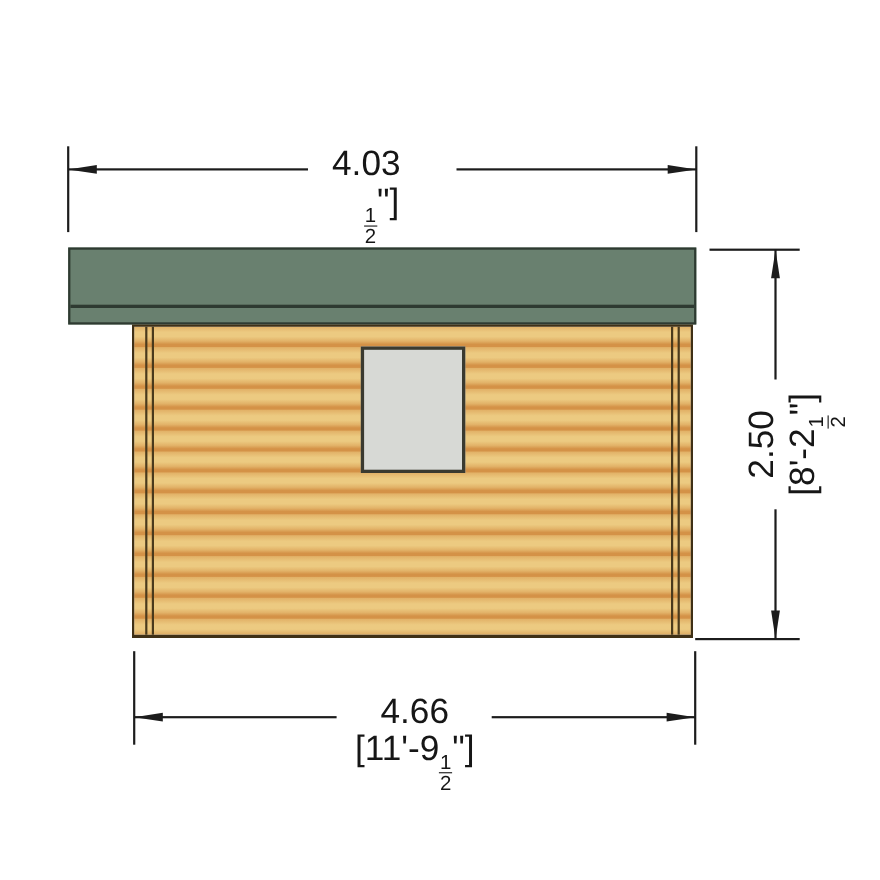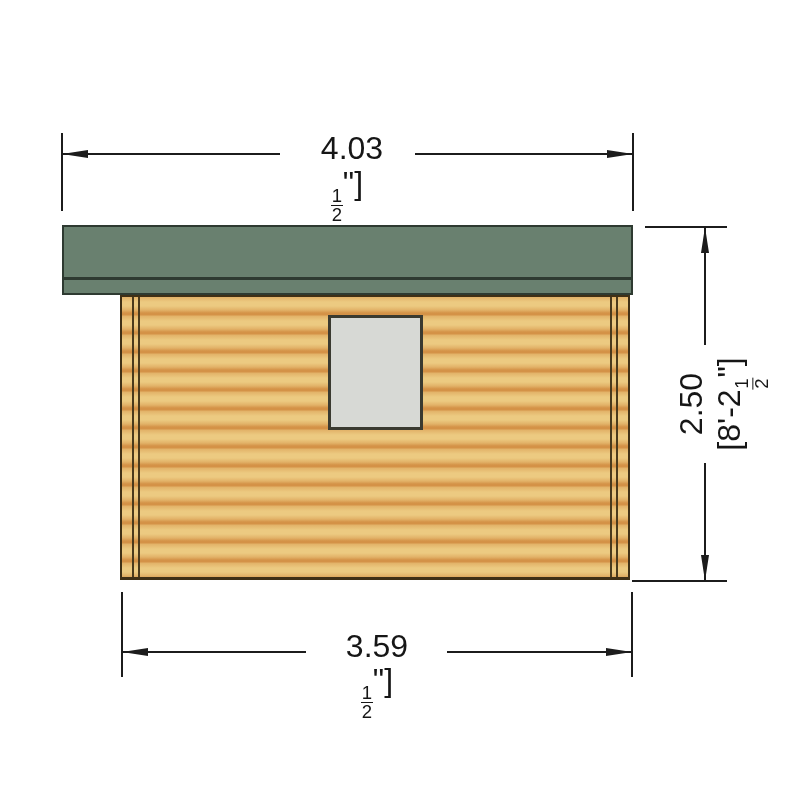--- a/index.html
+++ b/index.html
@@ -72,36 +72,36 @@
 
   <div class="window"></div>
 
   <div>
     <div class="ln" style="left:61px;top:133px;width:2px;height:78px;"></div>
     <div class="ln" style="left:632px;top:133px;width:2px;height:78px;"></div>
     <div class="ln" style="left:62px;top:153px;width:218px;height:2px;"></div>
     <div class="ln" style="left:415px;top:153px;width:218px;height:2px;"></div>
     <div class="arrow arrow-left" style="left:62px;top:150px;"></div>
     <div class="arrow arrow-right" style="left:607px;top:150px;"></div>
-    <div class="dim-text" style="left:202px;top:131px;width:300px;">4.03</div>
+    <div class="dim-text" style="left:183px;top:131px;width:300px;">4.03</div>
     <div class="dim-text" style="left:197px;top:166px;width:300px;"><span class="frac">
           <span class="num">1</span>
           <span class="den">2</span>
         </span><span>"]</span></div>
   </div>
 
   <div>
     <div class="ln" style="left:121px;top:592px;width:2px;height:85px;"></div>
     <div class="ln" style="left:631px;top:592px;width:2px;height:85px;"></div>
     <div class="ln" style="left:122px;top:651px;width:184px;height:2px;"></div>
     <div class="ln" style="left:447px;top:651px;width:185px;height:2px;"></div>
     <div class="arrow arrow-left" style="left:122px;top:648px;"></div>
     <div class="arrow arrow-right" style="left:606px;top:648px;"></div>
-    <div class="dim-text" style="left:227px;top:629px;width:300px;">3.59</div>
-    <div class="dim-text" style="left:227px;top:663px;width:300px;"><span class="frac">
+    <div class="dim-text" style="left:227px;top:629px;width:300px;">4.66</div>
+    <div class="dim-text" style="left:227px;top:663px;width:300px;"><span>[11'-9</span><span class="frac">
           <span class="num">1</span>
           <span class="den">2</span>
         </span><span>"]</span></div>
   </div>
 
   <div>
     <div class="ln" style="left:645px;top:226px;width:82px;height:2px;"></div>
     <div class="ln" style="left:632px;top:580px;width:95px;height:2px;"></div>
     <div class="ln" style="left:704px;top:227px;width:2px;height:118px;"></div>
     <div class="ln" style="left:704px;top:463px;width:2px;height:118px;"></div>

